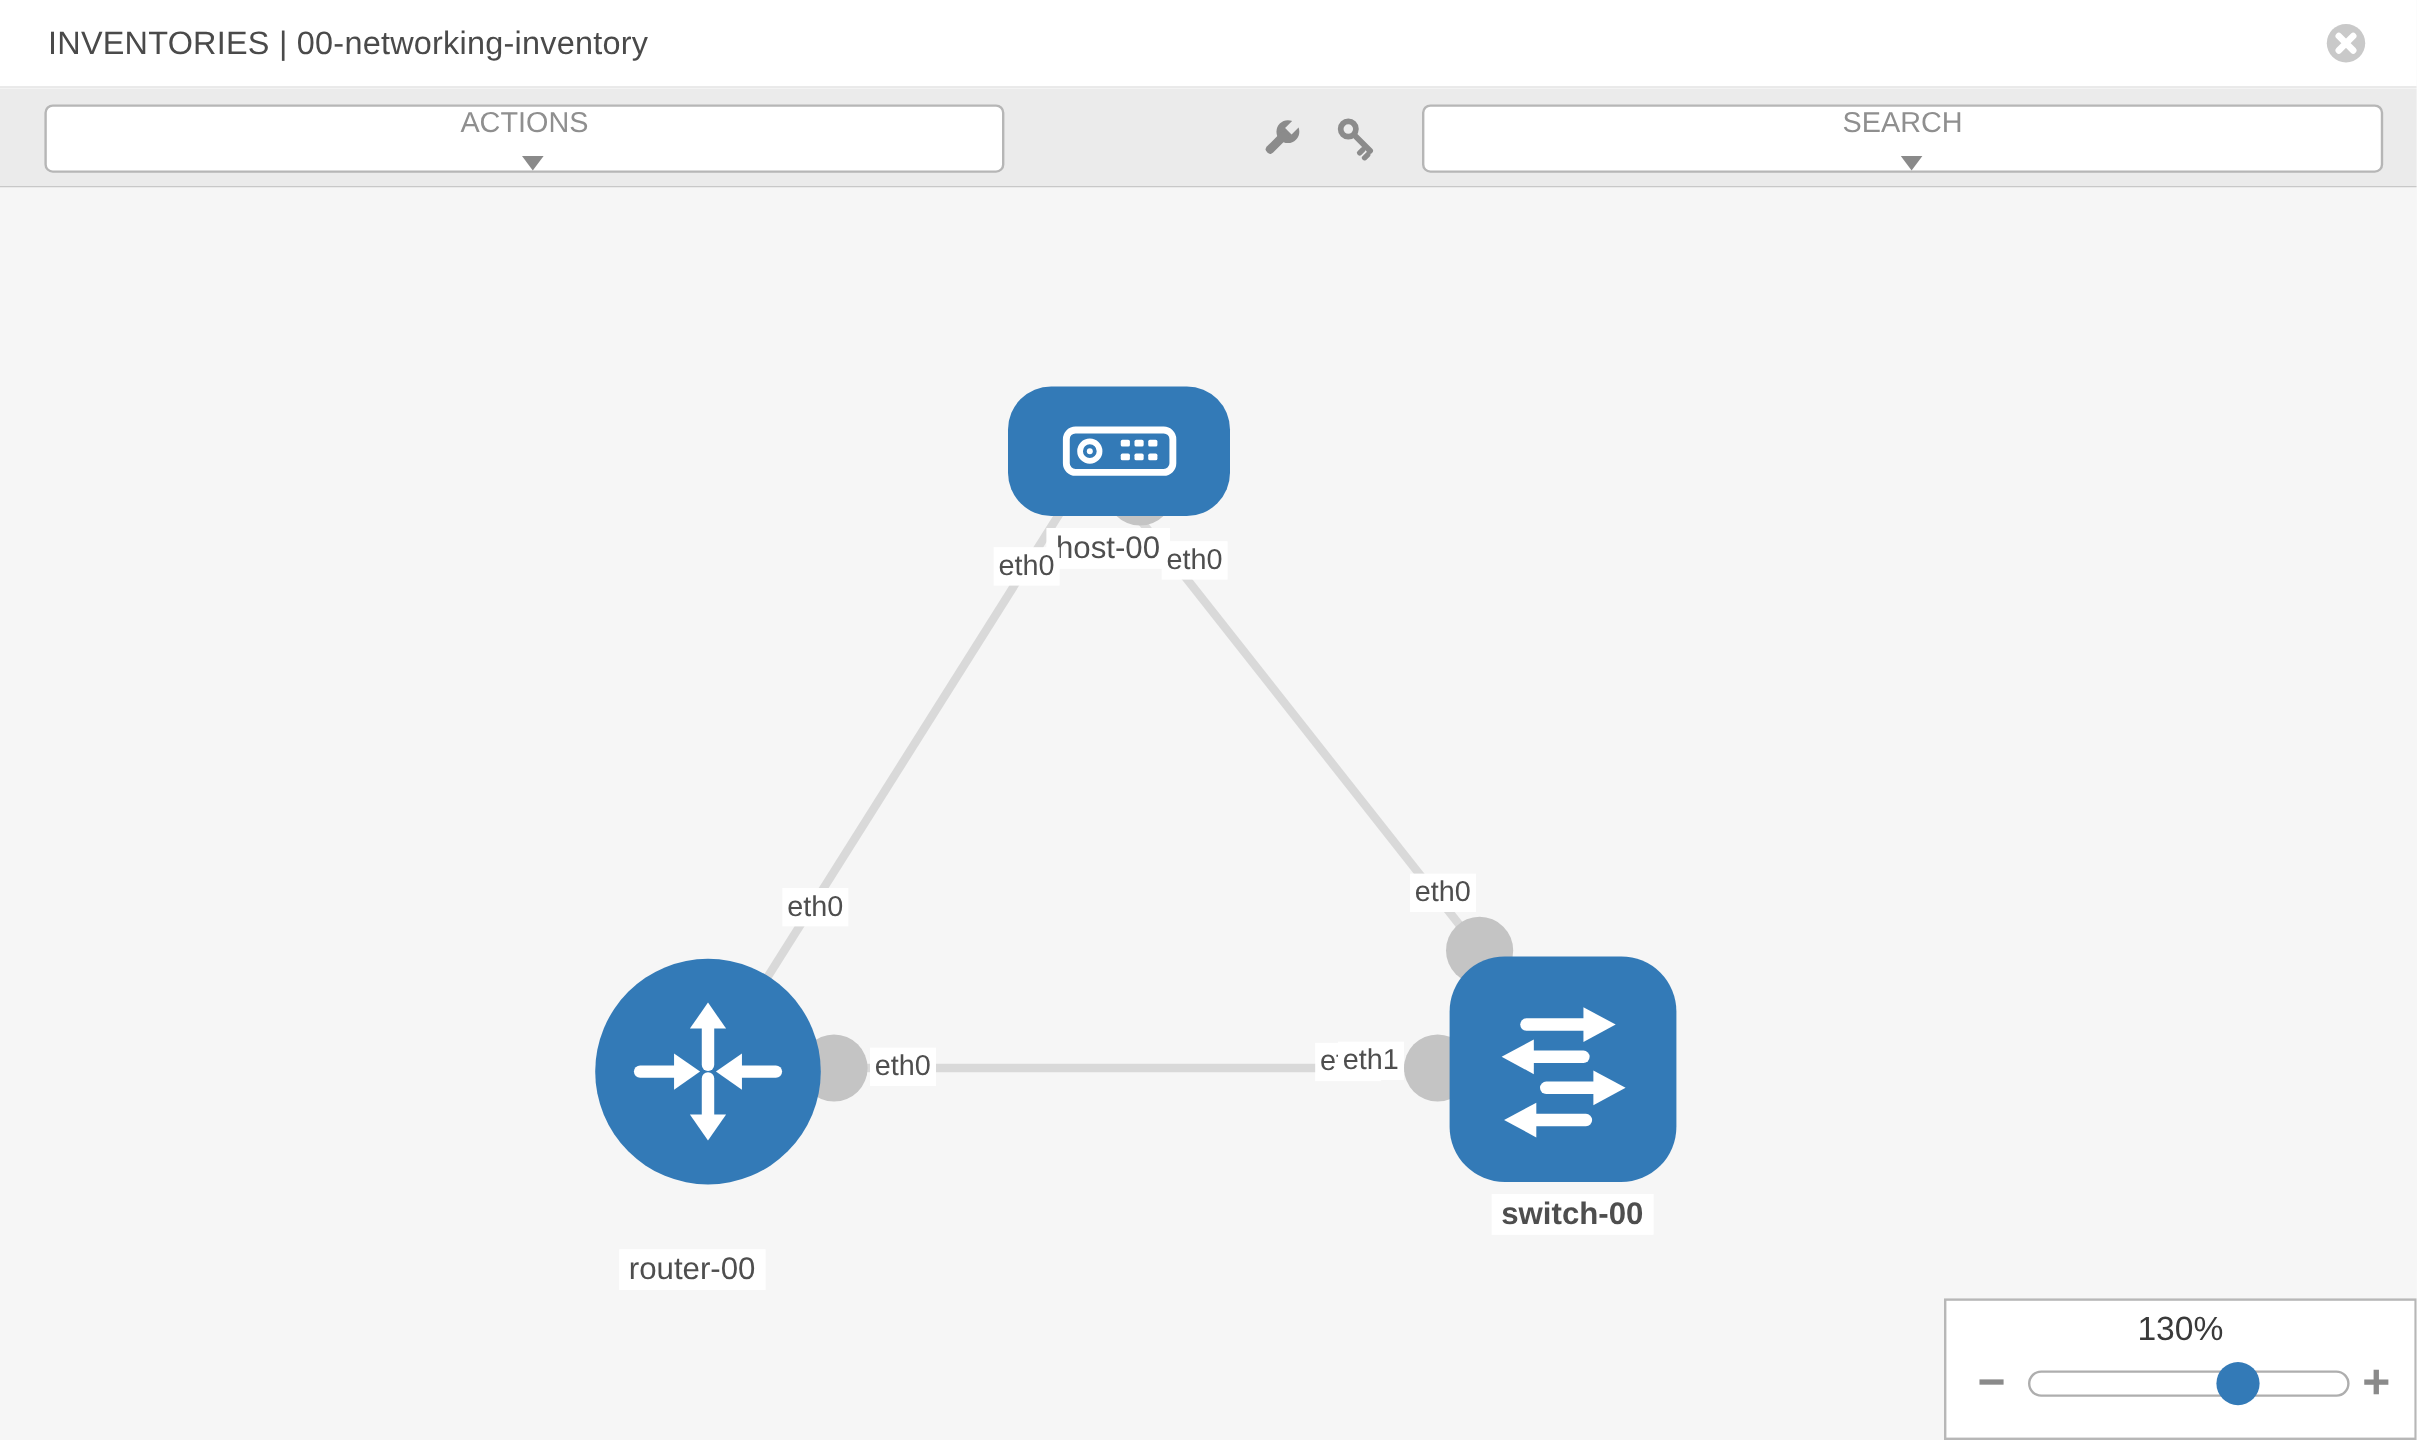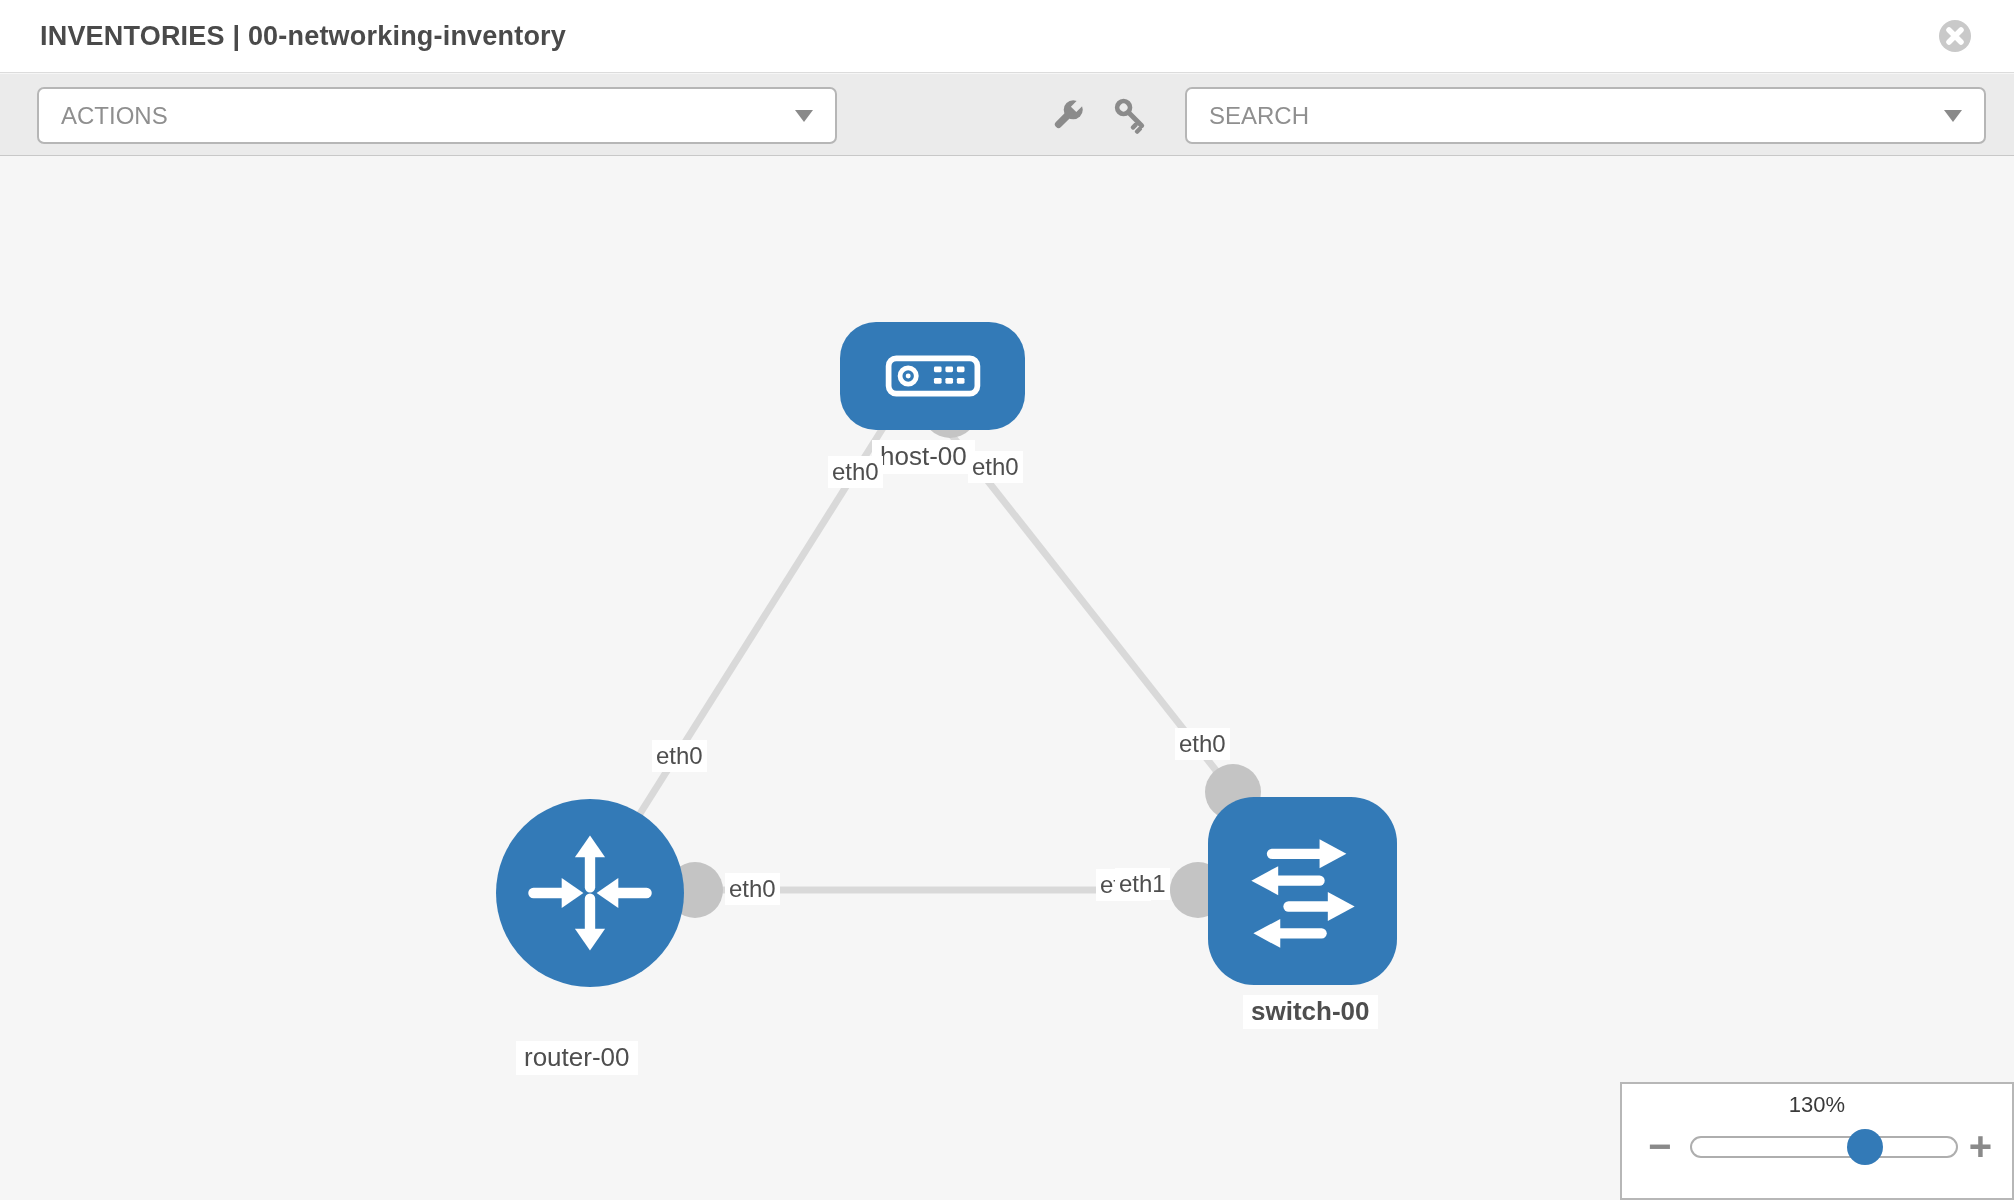--- a/index.html
+++ b/index.html
@@ -3,29 +3,29 @@
 <meta charset="utf-8">
 <style>
   html,body{margin:0;padding:0;background:#fff;}
   *{box-sizing:border-box;}
   .screen{position:relative;width:2014px;height:1200px;overflow:hidden;
           font-family:"Liberation Sans",sans-serif;background:#f6f6f6;}
 
   
   .hdr{position:absolute;left:0;top:0;width:2014px;height:73px;background:#fff;
        border-bottom:1px solid #dcdcdc;display:flex;align-items:center;}
-  .hdr h1{margin:0 0 0 40px;font-size:27px;font-weight:700;color:#4a4a4a;letter-spacing:.2px;}
+  .hdr h1{margin:0 0 0 40px;font-size:27px;font-weight:400;color:#4a4a4a;letter-spacing:.2px;}
   .close-btn{position:absolute;right:42px;top:19px;width:34px;height:34px;cursor:pointer;}
 
   
   .tbar{position:absolute;left:0;top:74px;width:2014px;height:82px;background:#ebebeb;
         border-bottom:1px solid #c8c8c8;}
   .select{position:absolute;top:13px;height:57px;background:#fff;border:2px solid #b6b6b6;
           border-radius:7px;display:flex;align-items:center;color:#8f8f8f;font-size:24px;
-          padding:0 22px;cursor:pointer;}
+          padding:0 22px;cursor:pointer;flex-direction:column;}
   .select .lbl{flex:1;}
   .select .caret{width:0;height:0;border-left:9px solid transparent;border-right:9px solid transparent;
           border-top:12px solid #8a8a8a;margin-left:14px;}
   #sel-actions{left:37px;width:800px;}
   #sel-search{left:1185px;width:801px;}
   .tool-ic{position:absolute;top:24px;width:36px;height:36px;cursor:pointer;}
   #ic-wrench{left:1050px;}
   #ic-key{left:1113px;}
 
   
@@ -47,21 +47,21 @@
   #chip-host-eth-right{left:968px;top:294px;}
   #chip-linkA-eth{left:652px;top:583px;}
   #chip-linkB-eth{left:1175px;top:571px;}
   #chip-linkC-router{left:725px;top:716px;}
   #chip-linkC-back{left:1096px;top:712px;z-index:1;}
   #chip-linkC-front{left:1115px;top:711px;z-index:2;}
 
   
   .zoom-panel{position:absolute;left:1620px;top:925px;width:394px;height:118px;background:#fff;
               border:2px solid #b7b7b7;}
-  .zoom-level{margin-top:8px;text-align:center;font-size:22px;color:#3a3a3a;}
+  .zoom-level{margin-top:8px;text-align:center;font-size:28px;color:#3a3a3a;}
   .zoom-row{position:relative;height:48px;margin-top:8px;}
   .zoom-btn{position:absolute;top:0;font-size:40px;font-weight:800;color:#8a8a8a;line-height:40px;cursor:pointer;}
   .zoom-minus{left:26px;}
   .zoom-plus{right:20px;}
   .zoom-track{position:absolute;left:68px;top:10px;width:268px;height:22px;background:#fff;
               border:2px solid #aeaeae;border-radius:12px;cursor:pointer;}
   .zoom-thumb{position:absolute;left:155px;top:-9px;width:36px;height:36px;border-radius:50%;
               background:#337ab7;cursor:grab;}
 </style>
 </head>

